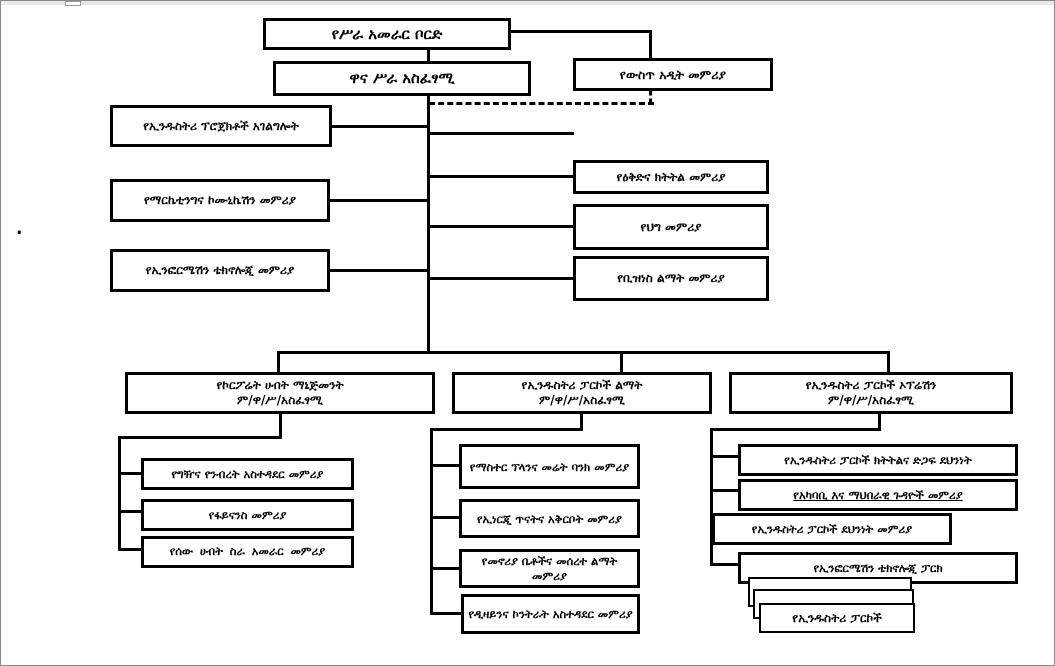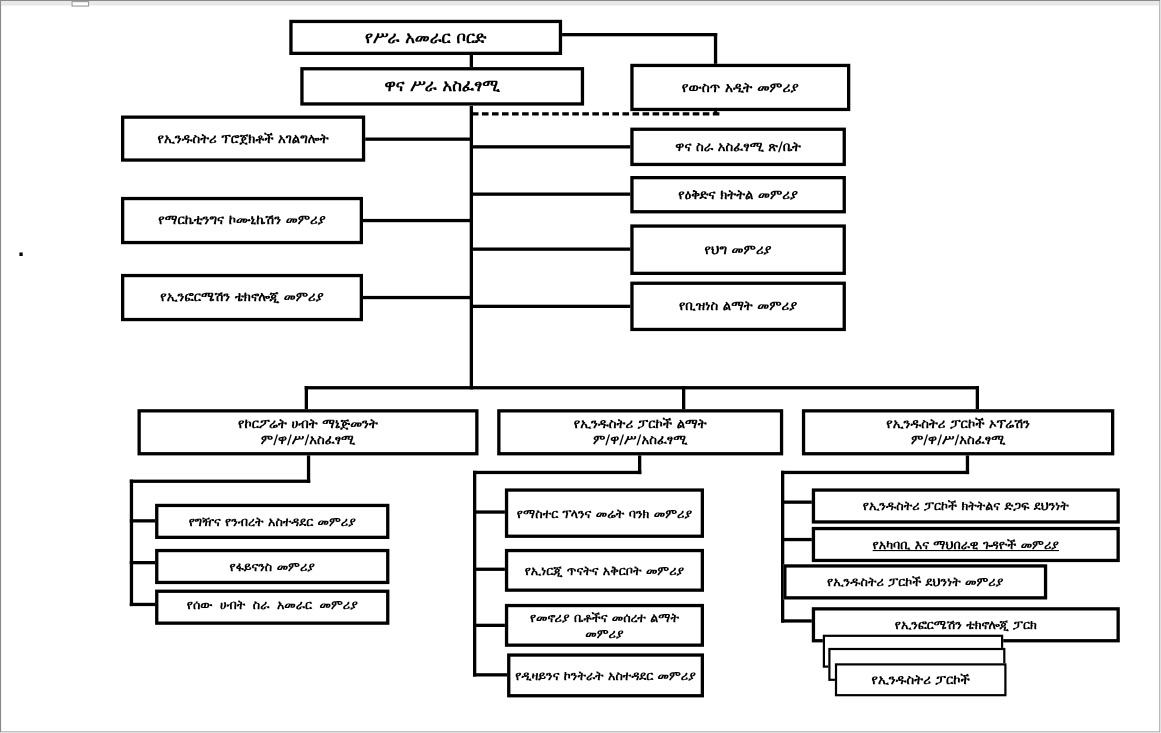--- a/index.html
+++ b/index.html
@@ -78,37 +78,34 @@
   <div class="ln" style="left:709px;top:488px;width:31px;height:3px;"></div>
   <div class="ln" style="left:709px;top:524px;width:31px;height:3px;"></div>
   <div class="ln" style="left:709px;top:562px;width:31px;height:3px;"></div>
 
   <div class="bx f15" style="left:262px;top:17px;width:248px;height:31px;">
     <span>የሥራ አመራር ቦርድ</span>
   </div>
   <div class="bx f15" style="left:272px;top:60px;width:258px;height:35px;">
     <span>ዋና ሥራ አስፈፃሚ</span>
   </div>
-  <div class="bx f125" style="left:572px;top:57px;width:200px;height:43px;">
+  <div class="bx f125" style="left:572px;top:57px;width:200px;height:33px;">
     <span>የውስጥ አዲት መምሪያ</span>
   </div>
 
   <div class="bx f12" style="left:109px;top:104px;width:222px;height:42px;">
     <span>የኢንዱስትሪ ፕሮጀክቶች አገልግሎት</span>
   </div>
   <div class="bx f12" style="left:109px;top:178px;width:220px;height:43px;">
     <span>የማርኬቲንግና ኮሙኒኬሽን መምሪያ</span>
   </div>
   <div class="bx f12" style="left:109px;top:248px;width:220px;height:43px;">
     <span>የኢንፎርሜሽን ቴክኖሎጂ መምሪያ</span>
   </div>
 
-  <div class="bx f12" style="left:572px;top:115px;width:196px;height:35px;">
-    <span>ዋና ስራ አስፈፃሚ ጽ/ቤት</span>
-  </div>
   <div class="bx f12" style="left:572px;top:159px;width:196px;height:34px;">
     <span>የዕቅድና ክትትል መምሪያ</span>
   </div>
   <div class="bx f12" style="left:572px;top:203px;width:196px;height:46px;">
     <span>የህግ መምሪያ</span>
   </div>
   <div class="bx f12" style="left:572px;top:255px;width:196px;height:45px;">
     <span>የቢዝነስ ልማት መምሪያ</span>
   </div>
 

